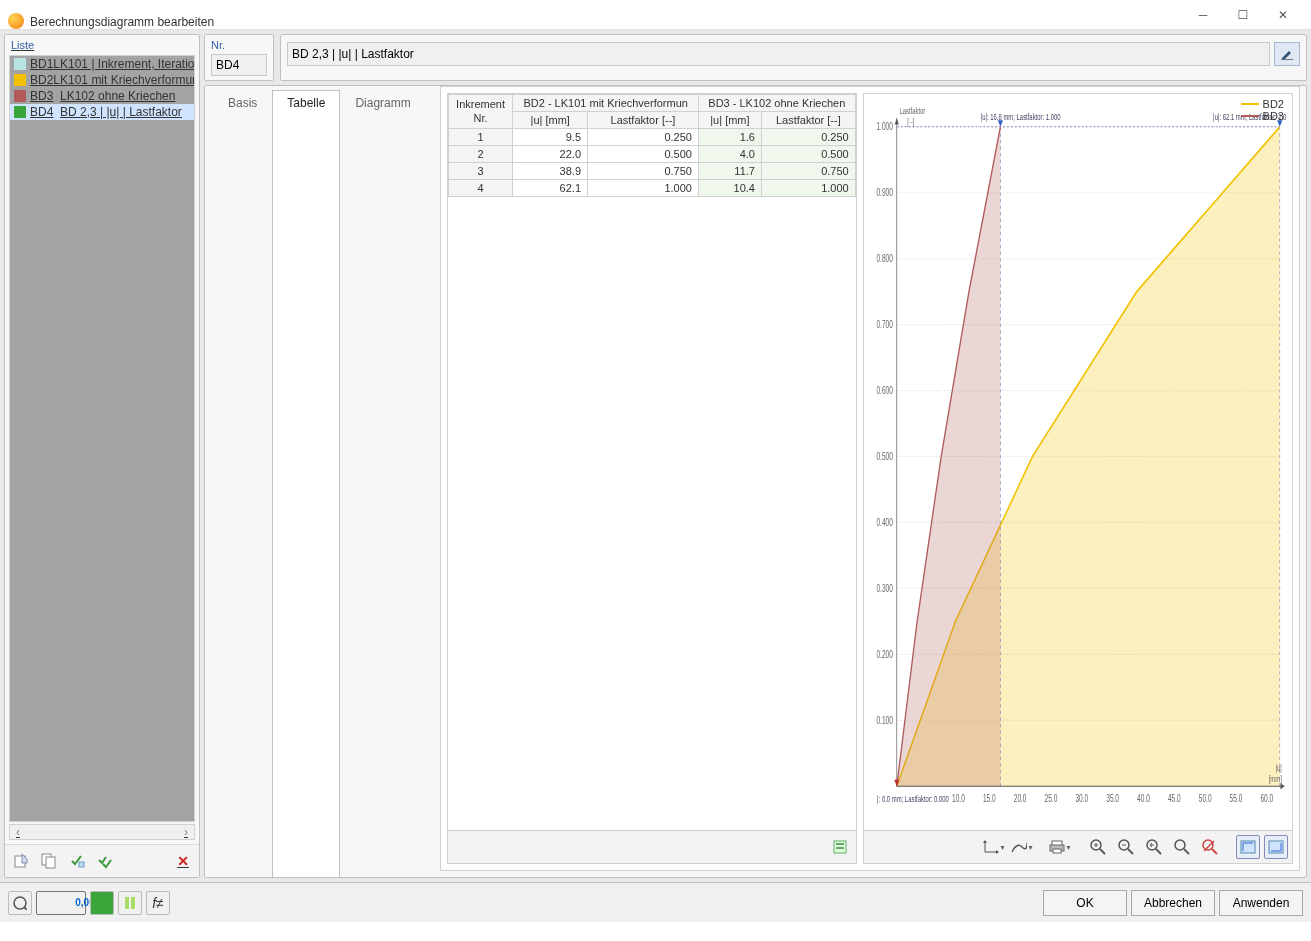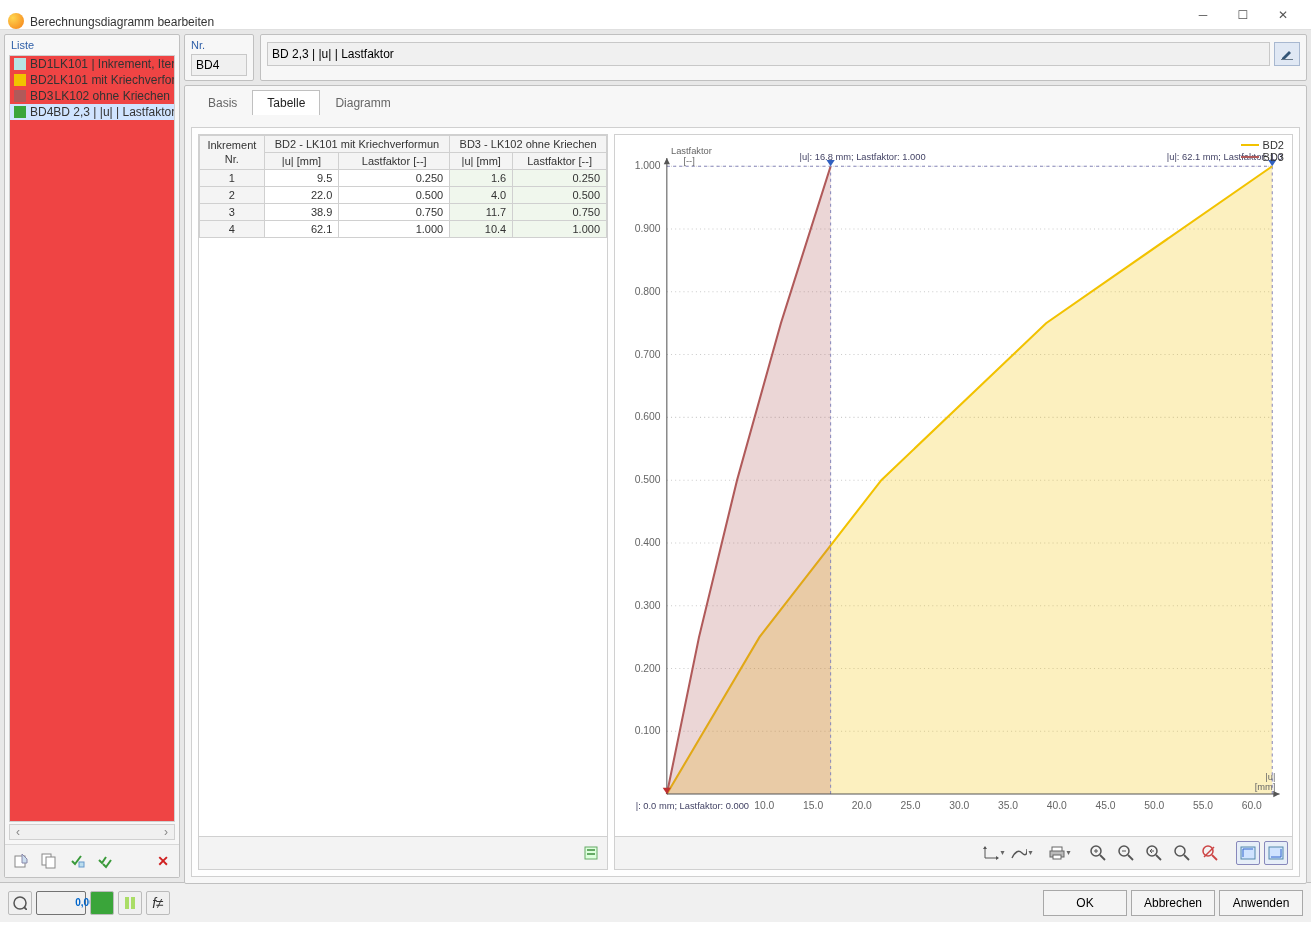--- a/index.html
+++ b/index.html
@@ -3,46 +3,46 @@
 <meta charset="utf-8">
 <style>
 * { box-sizing: border-box; margin: 0; padding: 0; }
 body { font-family: 'Segoe UI', Tahoma, sans-serif; font-size: 12px; background: #fff; color: #333; }
 .titlebar { display: flex; align-items: flex-end; height: 30px; padding: 0 8px; background: #fff; border-bottom: 1px solid #e0e0e0; }
 .titlebar .appicon { width: 16px; height: 16px; background: radial-gradient(circle at 30% 30%, #ffd54f, #f57f17); border-radius: 50%; margin-right: 6px; }
 .titlebar .title { flex: 1; font-size: 12px; }
 .titlebar .winbtn { width: 40px; height: 28px; display: flex; align-items: center; justify-content: center; color: #555; cursor: pointer; }
 .main { display: flex; height: 852px; background: #e8e8e8; padding: 4px; gap: 4px; }
 .panel { background: #f7f7f7; border: 1px solid #c0c0c0; border-radius: 2px; display: flex; flex-direction: column; }
-.left { width: 176px; }
+.left { width: 196px; text-decoration: underline; }
 .right { flex: 1; display: flex; flex-direction: column; gap: 4px; }
 .section-title { font-size: 11px; color: #3060a8; padding: 4px 6px; }
-.list { flex: 1; background: #ef4444; margin: 0 4px 2px 4px; border: 1px solid #d0d0d0; overflow: auto; }
+.list { flex: 1; background: #a3a3a3; margin: 0 4px 2px 4px; border: 1px solid #d0d0d0; overflow: auto; }
 .list-item { display: flex; align-items: center; padding: 1px 4px; cursor: pointer; white-space: nowrap; }
 .list-item.selected { background: #d0e4ff; }
 .colorchip { width: 12px; height: 12px; margin-right: 4px; flex-shrink: 0; }
 .list-item .id { width: 30px; }
 .hscroll { height: 16px; margin: 0 4px 4px 4px; background: #f0f0f0; border: 1px solid #d0d0d0; display: flex; align-items: center; }
 .hscroll .arrow { width: 16px; text-align: center; color: #888; cursor: pointer; }
 .hscroll .track { flex: 1; }
 .toolbar-row { display: flex; align-items: center; padding: 4px; gap: 4px; background: #f3f3f3; border-top: 1px solid #d8d8d8; }
 .tbtn { width: 24px; height: 24px; display: flex; align-items: center; justify-content: center; border: 1px solid transparent; border-radius: 2px; cursor: pointer; font-size: 14px; }
 .tbtn svg { display: block; }
 .toprow { display: flex; gap: 6px; }
 .nrbox { width: 70px; background: #f7f7f7; border: 1px solid #c0c0c0; border-radius: 2px; padding: 4px 6px; }
 .nrbox input { width: 100%; border: 1px solid #c8c8c8; background: #f0f0f0; padding: 3px 4px; font-size: 12px; margin-top: 3px; }
 .namebox { flex: 1; background: #f7f7f7; border: 1px solid #c0c0c0; border-radius: 2px; padding: 4px 6px; display: flex; flex-direction: column; }
 .namebox .row { display: flex; gap: 4px; margin-top: 3px; }
 .namebox input { flex: 1; border: 1px solid #c8c8c8; background: #f0f0f0; padding: 3px 4px; font-size: 12px; }
 .editbtn { width: 26px; height: 24px; border: 1px solid #a8b8d0; background: #e0e8f4; display: flex; align-items: center; justify-content: center; cursor: pointer; }
-.tabs-panel { flex: 1; background: #f7f7f7; border: 1px solid #c0c0c0; border-radius: 2px; display: flex; flex-direction: column; justify-content: flex-end; }
+.tabs-panel { flex: 1; background: #f7f7f7; border: 1px solid #c0c0c0; border-radius: 2px; display: flex; flex-direction: row; justify-content: flex-end; }
 .tabs { display: flex; padding: 4px 8px 0 8px; }
 .tab { padding: 5px 14px; font-size: 12px; border: 1px solid transparent; border-bottom: none; cursor: pointer; color: #666; }
 .tab.active { background: #fff; border-color: #c0c0c0; color: #222; }
-.tab-body { flex: 1; background: #fefefe; margin: 12px 6px 6px 6px; border: 1px solid #d0d0d0; display: flex; gap: 6px; padding: 6px; }
+.tab-body { flex: 1; background: #fefefe; margin: 0 6px 6px 6px; border: 1px solid #d0d0d0; display: flex; gap: 6px; padding: 6px; }
 .table-col { width: 410px; border: 1px solid #d0d0d0; background: #fff; display: flex; flex-direction: column; }
 .chart-col { flex: 1; border: 1px solid #d0d0d0; background: #fff; display: flex; flex-direction: column; }
 table { border-collapse: collapse; width: 100%; font-size: 11px; }
 th, td { border: 1px solid #d0d0d0; padding: 2px 6px; text-align: right; }
 th { background: #f4f4f4; font-weight: normal; text-align: center; }
 td.row-hdr { background: #f4f4f4; text-align: center; }
 .chart-header { padding: 4px 6px; font-size: 11px; }
 .highlight { background: #ffff66; }
 .chart-area { flex: 1; position: relative; }
 .legend { position: absolute; right: 8px; top: 4px; font-size: 11px; }

